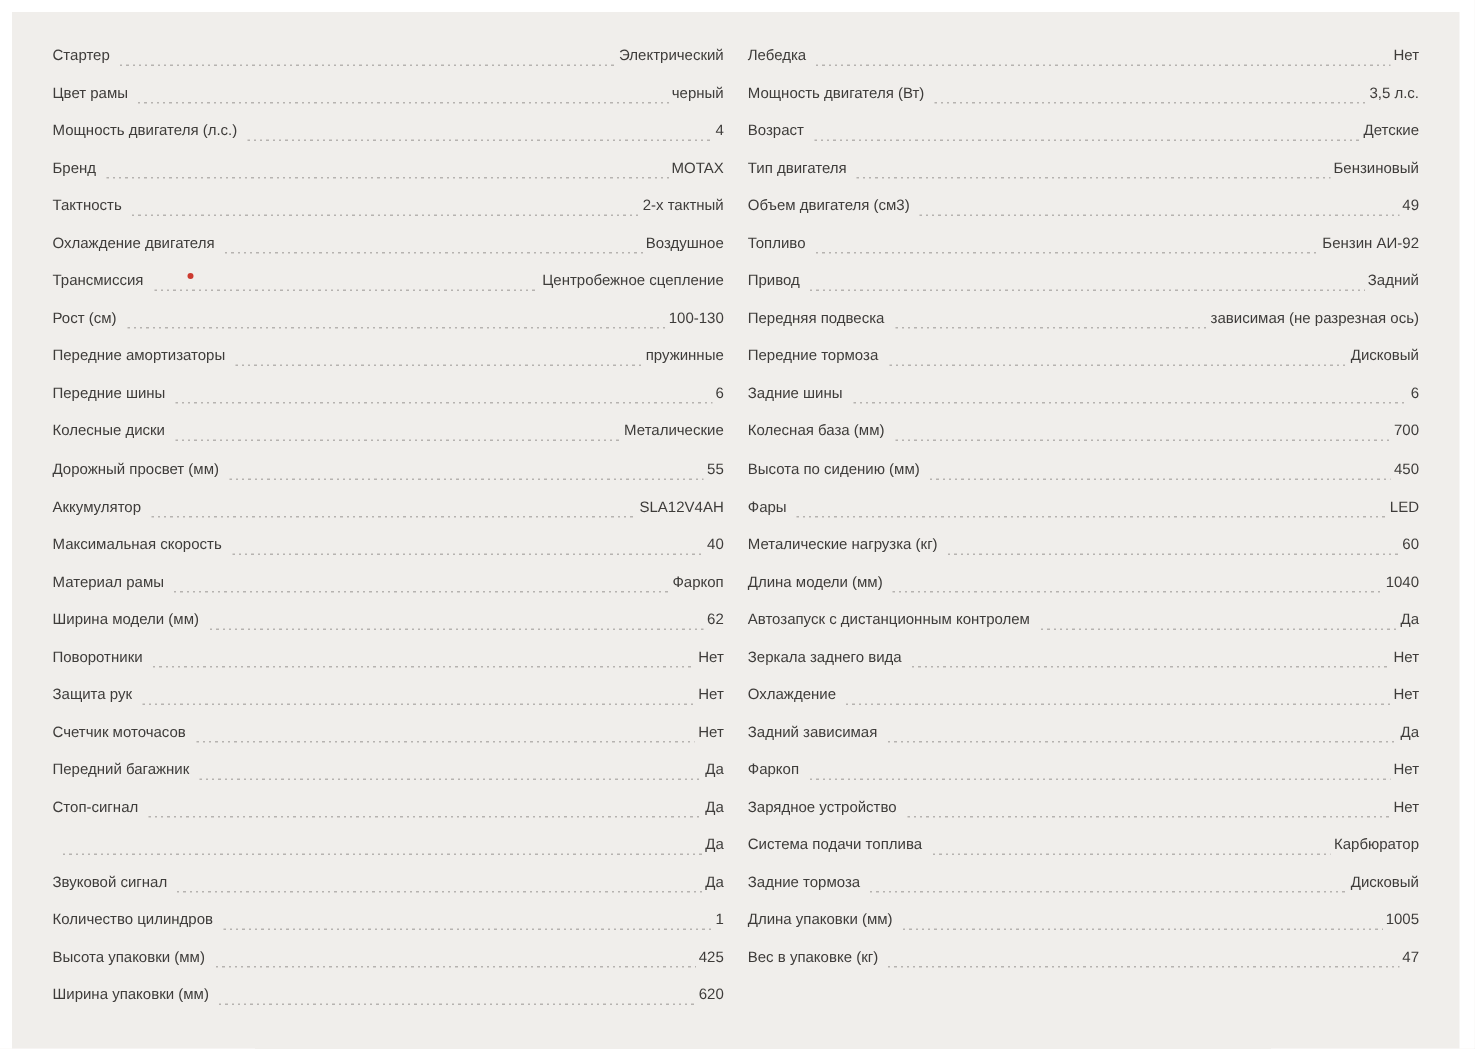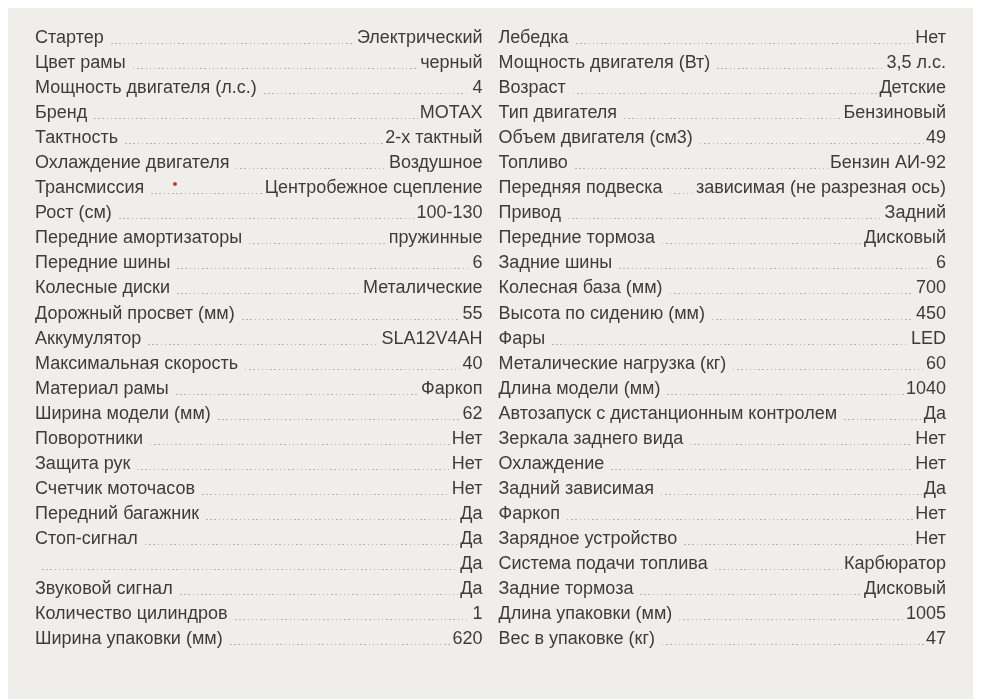--- a/index.html
+++ b/index.html
@@ -23,21 +23,21 @@
   }
   .columns {
     display: grid;
     grid-template-columns: 1fr 1fr;
     column-gap: 16px;
   }
   .row {
     display: flex;
     align-items: center;
     height: 25.05px;
-    font-size: 18px;
+    font-size: 10px;
     color: #3e3c3a;
     white-space: nowrap;
   }
   .label { flex: 0 0 auto; }
   .value { flex: 0 0 auto; }
   .leader {
     flex: 1 1 auto;
     align-self: stretch;
     position: relative;
     margin: 0 2px 0 7px;
@@ -201,20 +201,25 @@
     <span class="leader"></span>
     <span class="value">Да</span>
   </div>
 
   <div class="row">
     <span class="label">Количество цилиндров</span>
     <span class="leader"></span>
     <span class="value">1</span>
   </div>
 
+  <div class="row">
+    <span class="label">Высота упаковки (мм)</span>
+    <span class="leader"></span>
+    <span class="value">425</span>
+  </div>
 
   <div class="row">
     <span class="label">Ширина упаковки (мм)</span>
     <span class="leader"></span>
     <span class="value">620</span>
   </div>
 </div>
     <div class="column" id="col-right">
   <div class="row">
     <span class="label">Лебедка</span>
@@ -246,32 +251,32 @@
     <span class="value">49</span>
   </div>
 
   <div class="row">
     <span class="label">Топливо</span>
     <span class="leader"></span>
     <span class="value">Бензин АИ-92</span>
   </div>
 
   <div class="row">
+    <span class="label">Привод</span>
+    <span class="leader"></span>
+    <span class="value">Задний</span>
+  </div>
+
+  <div class="row">
     <span class="label">Передняя подвеска</span>
     <span class="leader"></span>
     <span class="value">зависимая (не разрезная ось)</span>
   </div>
 
   <div class="row">
-    <span class="label">Привод</span>
-    <span class="leader"></span>
-    <span class="value">Задний</span>
-  </div>
-
-  <div class="row">
     <span class="label">Передние тормоза</span>
     <span class="leader"></span>
     <span class="value">Дисковый</span>
   </div>
 
   <div class="row">
     <span class="label">Задние шины</span>
     <span class="leader"></span>
     <span class="value">6</span>
   </div>

